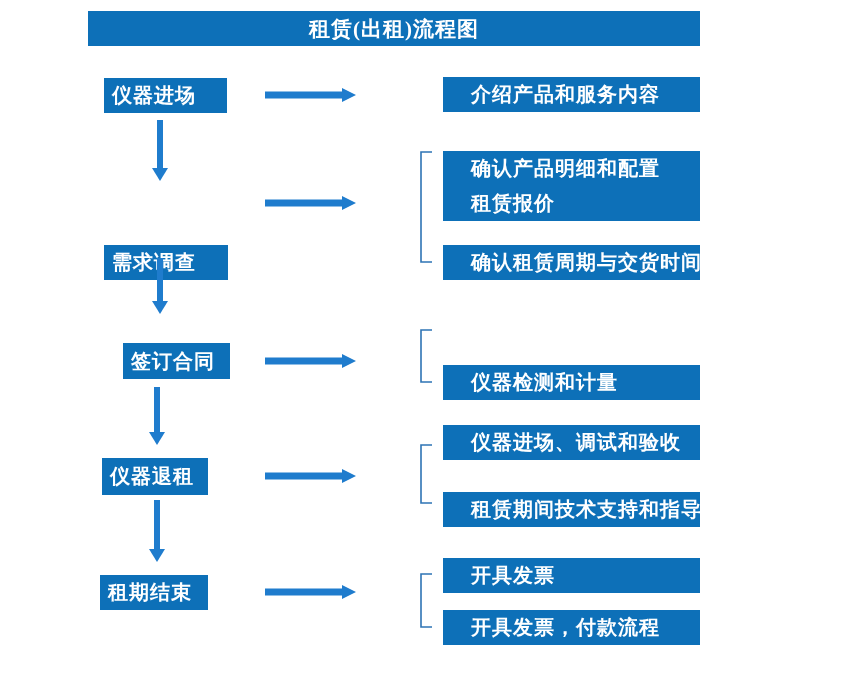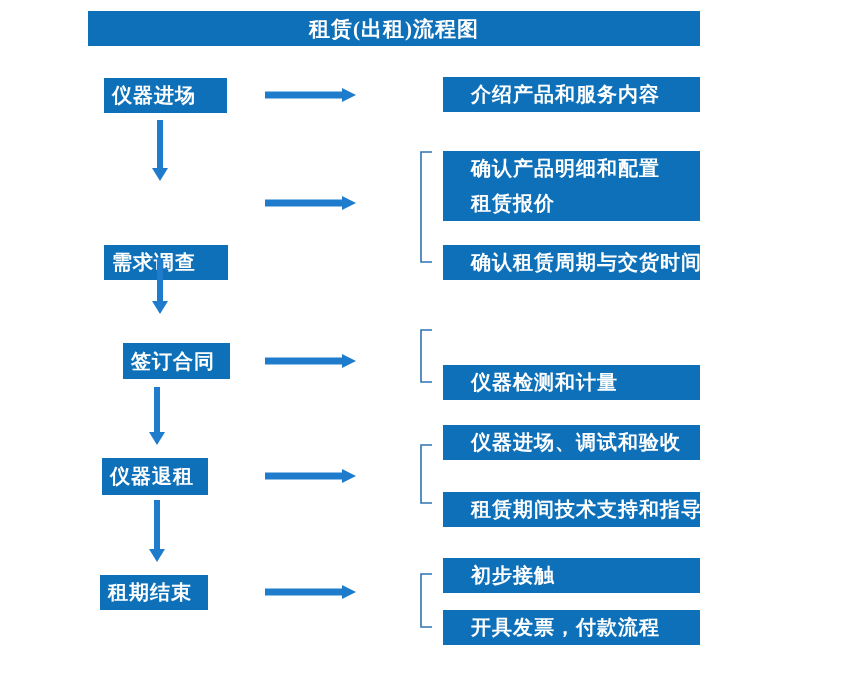--- a/index.html
+++ b/index.html
@@ -80,21 +80,21 @@
   <div class="box step s4">仪器退租</div>
   <div class="box step s5">租期结束</div>
 
   <div class="box detail d1">介绍产品和服务内容</div>
   <div class="box detail d2">确认产品明细和配置</div>
   <div class="box detail d3">租赁报价</div>
   <div class="box detail d4">确认租赁周期与交货时间</div>
   <div class="box detail d6">仪器检测和计量</div>
   <div class="box detail d7">仪器进场、调试和验收</div>
   <div class="box detail d8">租赁期间技术支持和指导</div>
-  <div class="box detail d9">初步接触</div>
+  <div class="box detail d9">开具发票</div>
   <div class="box detail d10">开具发票，付款流程</div>
 
   <svg class="overlay" viewBox="0 0 844 688" xmlns="http://www.w3.org/2000/svg">
 
     <g>
       <line class="arrow-shaft-h" x1="265" y1="95" x2="342" y2="95"></line>
       <polygon class="arrow-head" points="342,88 356,95 342,102"></polygon>
     </g>
     <g>
       <line class="arrow-shaft-h" x1="265" y1="203" x2="342" y2="203"></line>

